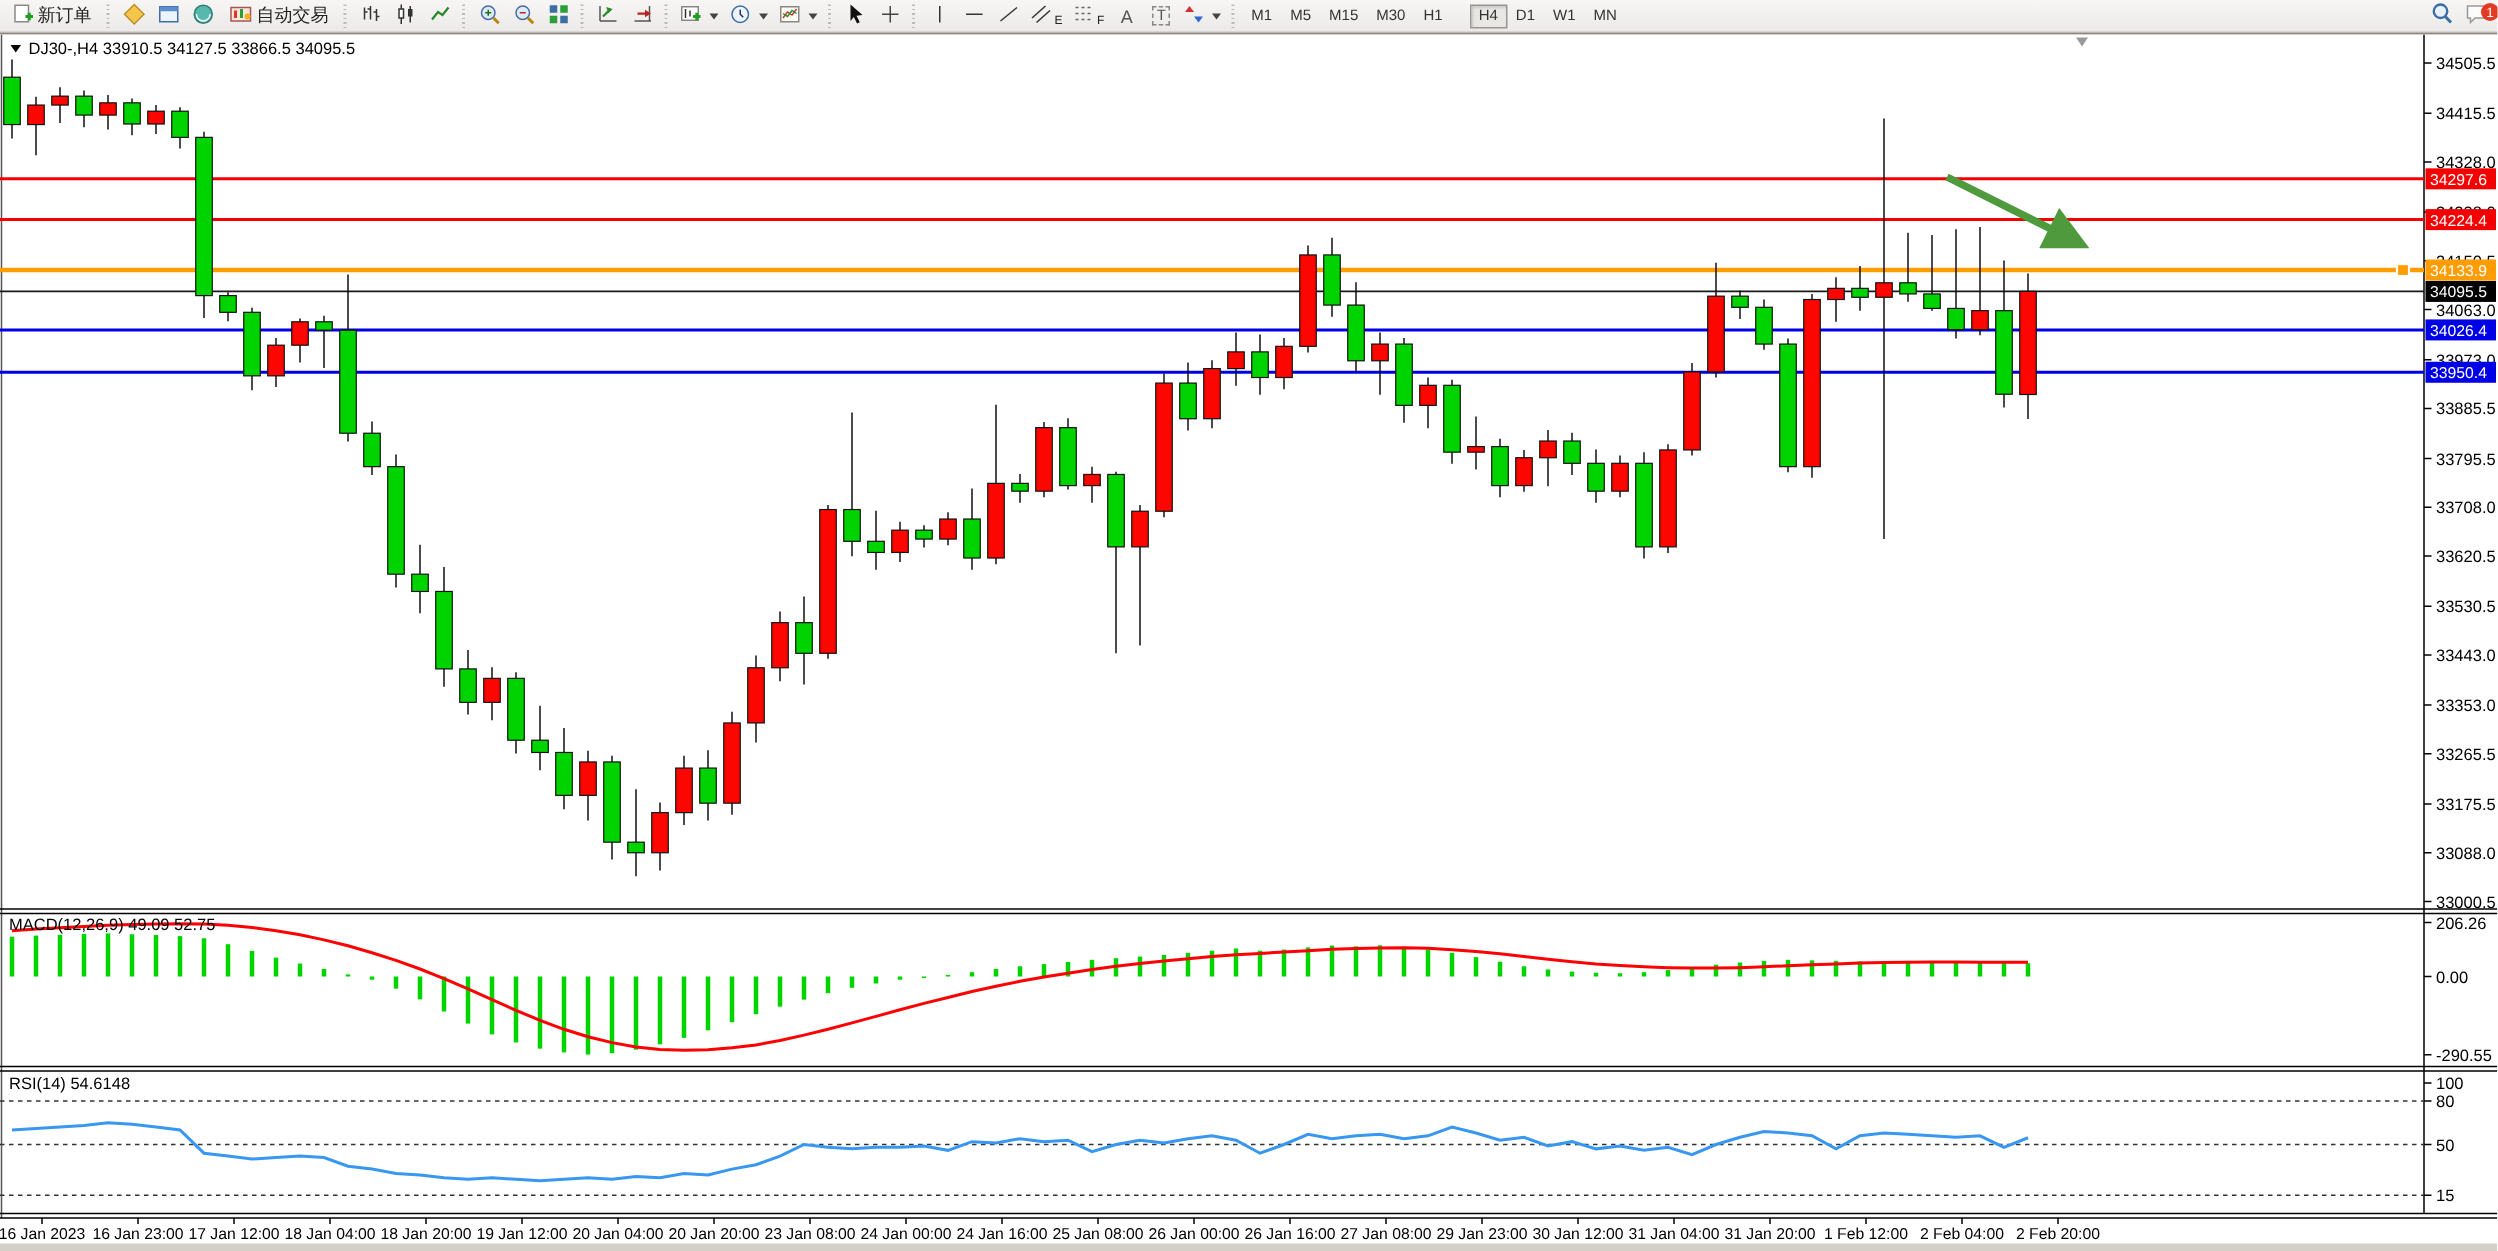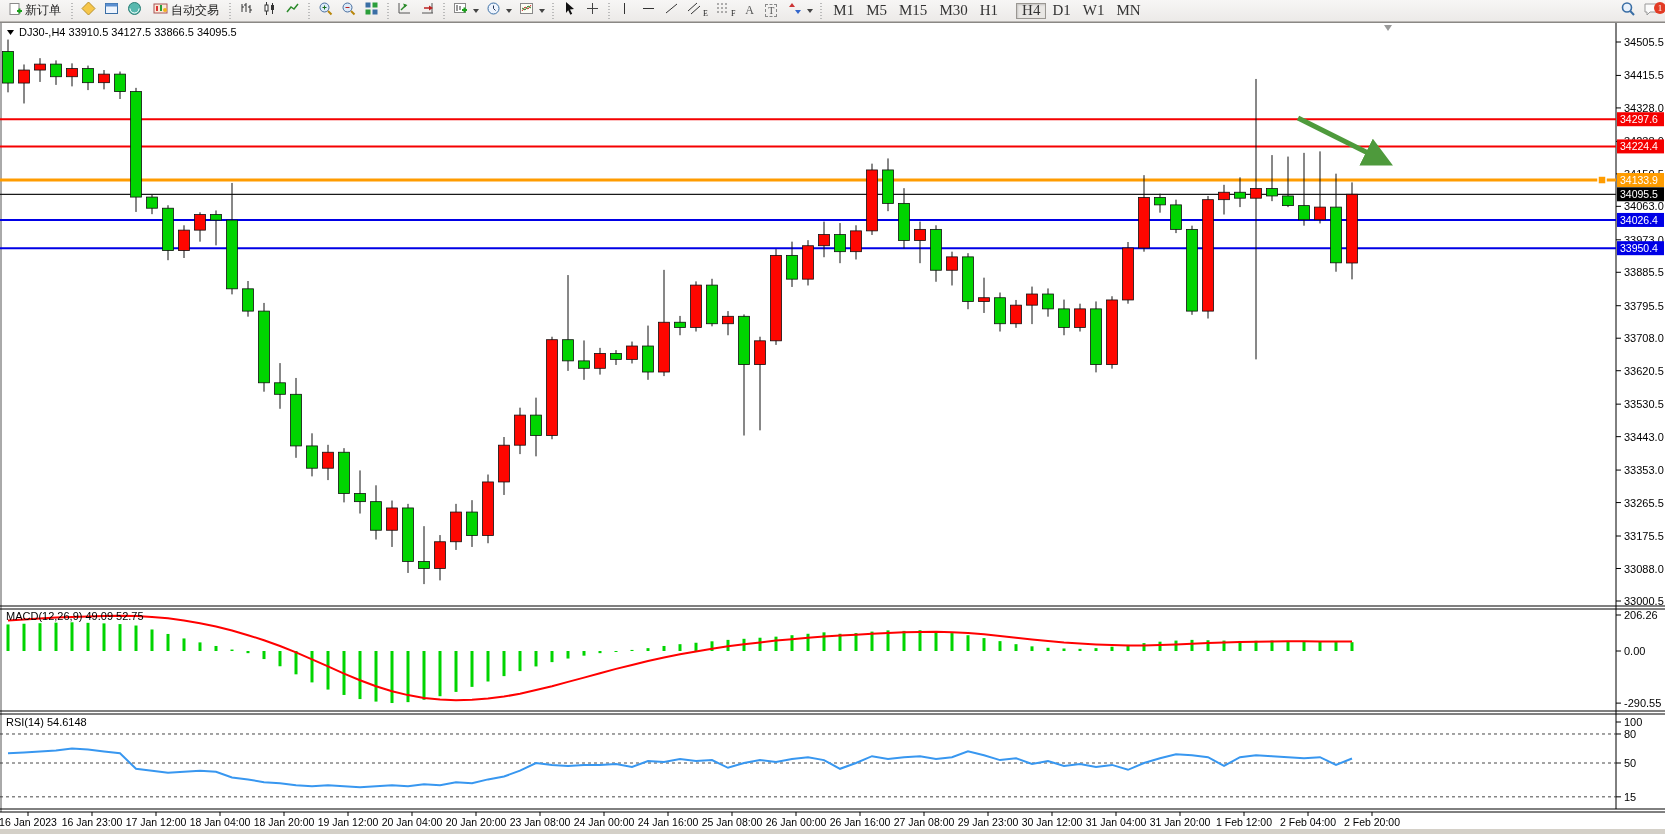--- a/index.html
+++ b/index.html
@@ -4,32 +4,32 @@
 <style>
   html,body{margin:0;padding:0;background:#fff;}
   body{width:1665px;height:834px;overflow:hidden;font-family:"Liberation Sans","DejaVu Sans",sans-serif;}
   
   .toolbar{
     box-sizing:border-box;height:22px;width:1665px;
     background:linear-gradient(#f7f6f5,#eceae8);
     border-bottom:1px solid #b9b6b3;
     display:flex;align-items:center;padding:0 2px;gap:1px;
   }
-  .tb{height:16px;min-width:22px;display:flex;align-items:center;justify-content:flex-start;
+  .tb{height:16px;min-width:22px;display:flex;align-items:center;justify-content:center;
       gap:3px;padding:0 2px;border:1px solid transparent;box-sizing:border-box;
-      font-size:12px;color:#222;white-space:nowrap;cursor:default;font-family:Liberation Serif, serif;}
+      font-size:12px;color:#222;white-space:nowrap;cursor:default;}
   .tb.txt{padding:0 5px;}
   .tb.active{background:#e9e7e4;border:1px solid #9a9792;box-shadow:inset 1px 1px 2px rgba(0,0,0,.15);margin-left:12px;}
   .grip{width:5px;height:16px;margin:0 2px;
         background:repeating-linear-gradient(#bbb 0 1px,transparent 1px 3px);
         background-size:2px 100%;background-repeat:no-repeat;background-position:1px 0;}
   .caret{width:0;height:0;border-left:3px solid transparent;border-right:3px solid transparent;
          border-top:4px solid #444;margin-left:2px;}
   .tf-wrap{display:flex;align-items:center;}
-  .tf-wrap .tb{font-size:15px;color:#333;padding:0 5px;}
+  .tf-wrap .tb{font-size:10px;color:#333;padding:0 5px;}
   .spacer{flex:1;}
   .chat-badge{position:relative;}
   .chat-badge .cnt{position:absolute;top:-2px;right:-4px;background:#e23b24;color:#fff;
       border-radius:50%;width:12px;height:12px;font-size:9px;line-height:12px;text-align:center;}
   
   .chart-wrap{position:relative;width:1665px;height:812px;background:#fff;border-top:1px solid #8a8885;}
   svg text{font-family:"Liberation Sans","DejaVu Sans",sans-serif;}
 </style>
 </head>
 <body>

